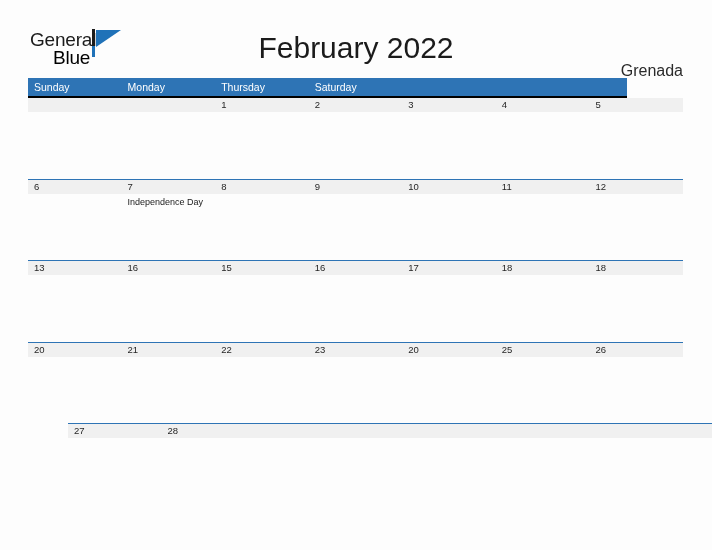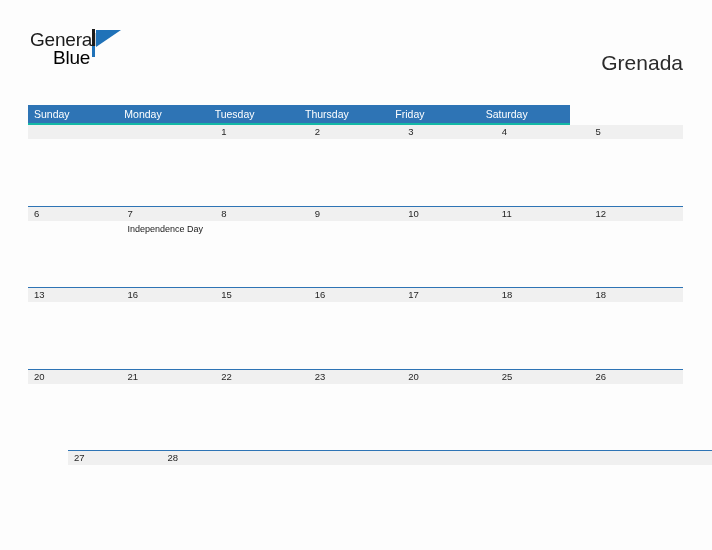--- a/index.html
+++ b/index.html
@@ -93,40 +93,39 @@
     top: 31px;
     width: 712px;
     text-align: center;
     font-size: 30px;
     color: #1b1b1b;
     font-family: "Liberation Sans", sans-serif;
   }
   .country {
     position: absolute;
     right: 29px;
-    top: 51px;
-    font-size: 21px;
+    top: 62px;
+    font-size: 16px;
     color: #2b2b2b;
     font-family: "Liberation Sans", sans-serif;
   }
 
   
   .grid {
     position: absolute;
     left: 28px;
     top: 78px;
     width: 655px;
   }
   .weekday-row {
     display: flex;
-    width: 542px;
+    width: 599px;
     height: 18px;
     background: #2e74b5;
-    border-bottom: 2px solid #14b8a6;
-    margin-top: 27px;
+    border-bottom: 2px solid #000000;
   }
   .weekday {
     width: 93.571px;
     box-sizing: border-box;
     padding-left: 6px;
     color: #ffffff;
     font-size: 10.5px;
     line-height: 18px;
     font-family: "Liberation Sans", sans-serif;
     white-space: nowrap;
@@ -191,30 +190,29 @@
     <div class="logo">
       <span class="logo-general">General</span>
       <span class="logo-blue">Blue</span>
       <span class="logo-mark">
         <span class="logo-bar-dark"></span>
         <span class="logo-bar-blue"></span>
         <span class="logo-tri"></span>
       </span>
     </div>
 
+    <div class="cal-title">February 2022</div>
     <div class="country">Grenada</div>
   </div>
 
   <div class="grid">
     <div class="weekday-row">
       <div class="weekday">Sunday</div>
       <div class="weekday">Monday</div>
-      <div class="weekday">Tuesday</div>
       <div class="weekday">Thursday</div>
-      <div class="weekday">Friday</div>
       <div class="weekday">Saturday</div>
     </div>
 
     <div class="week-row first">
       <div class="day-band">
         <div class="daynum"></div>
         <div class="daynum"></div>
         <div class="daynum">1</div>
         <div class="daynum">2</div>
         <div class="daynum">3</div>

